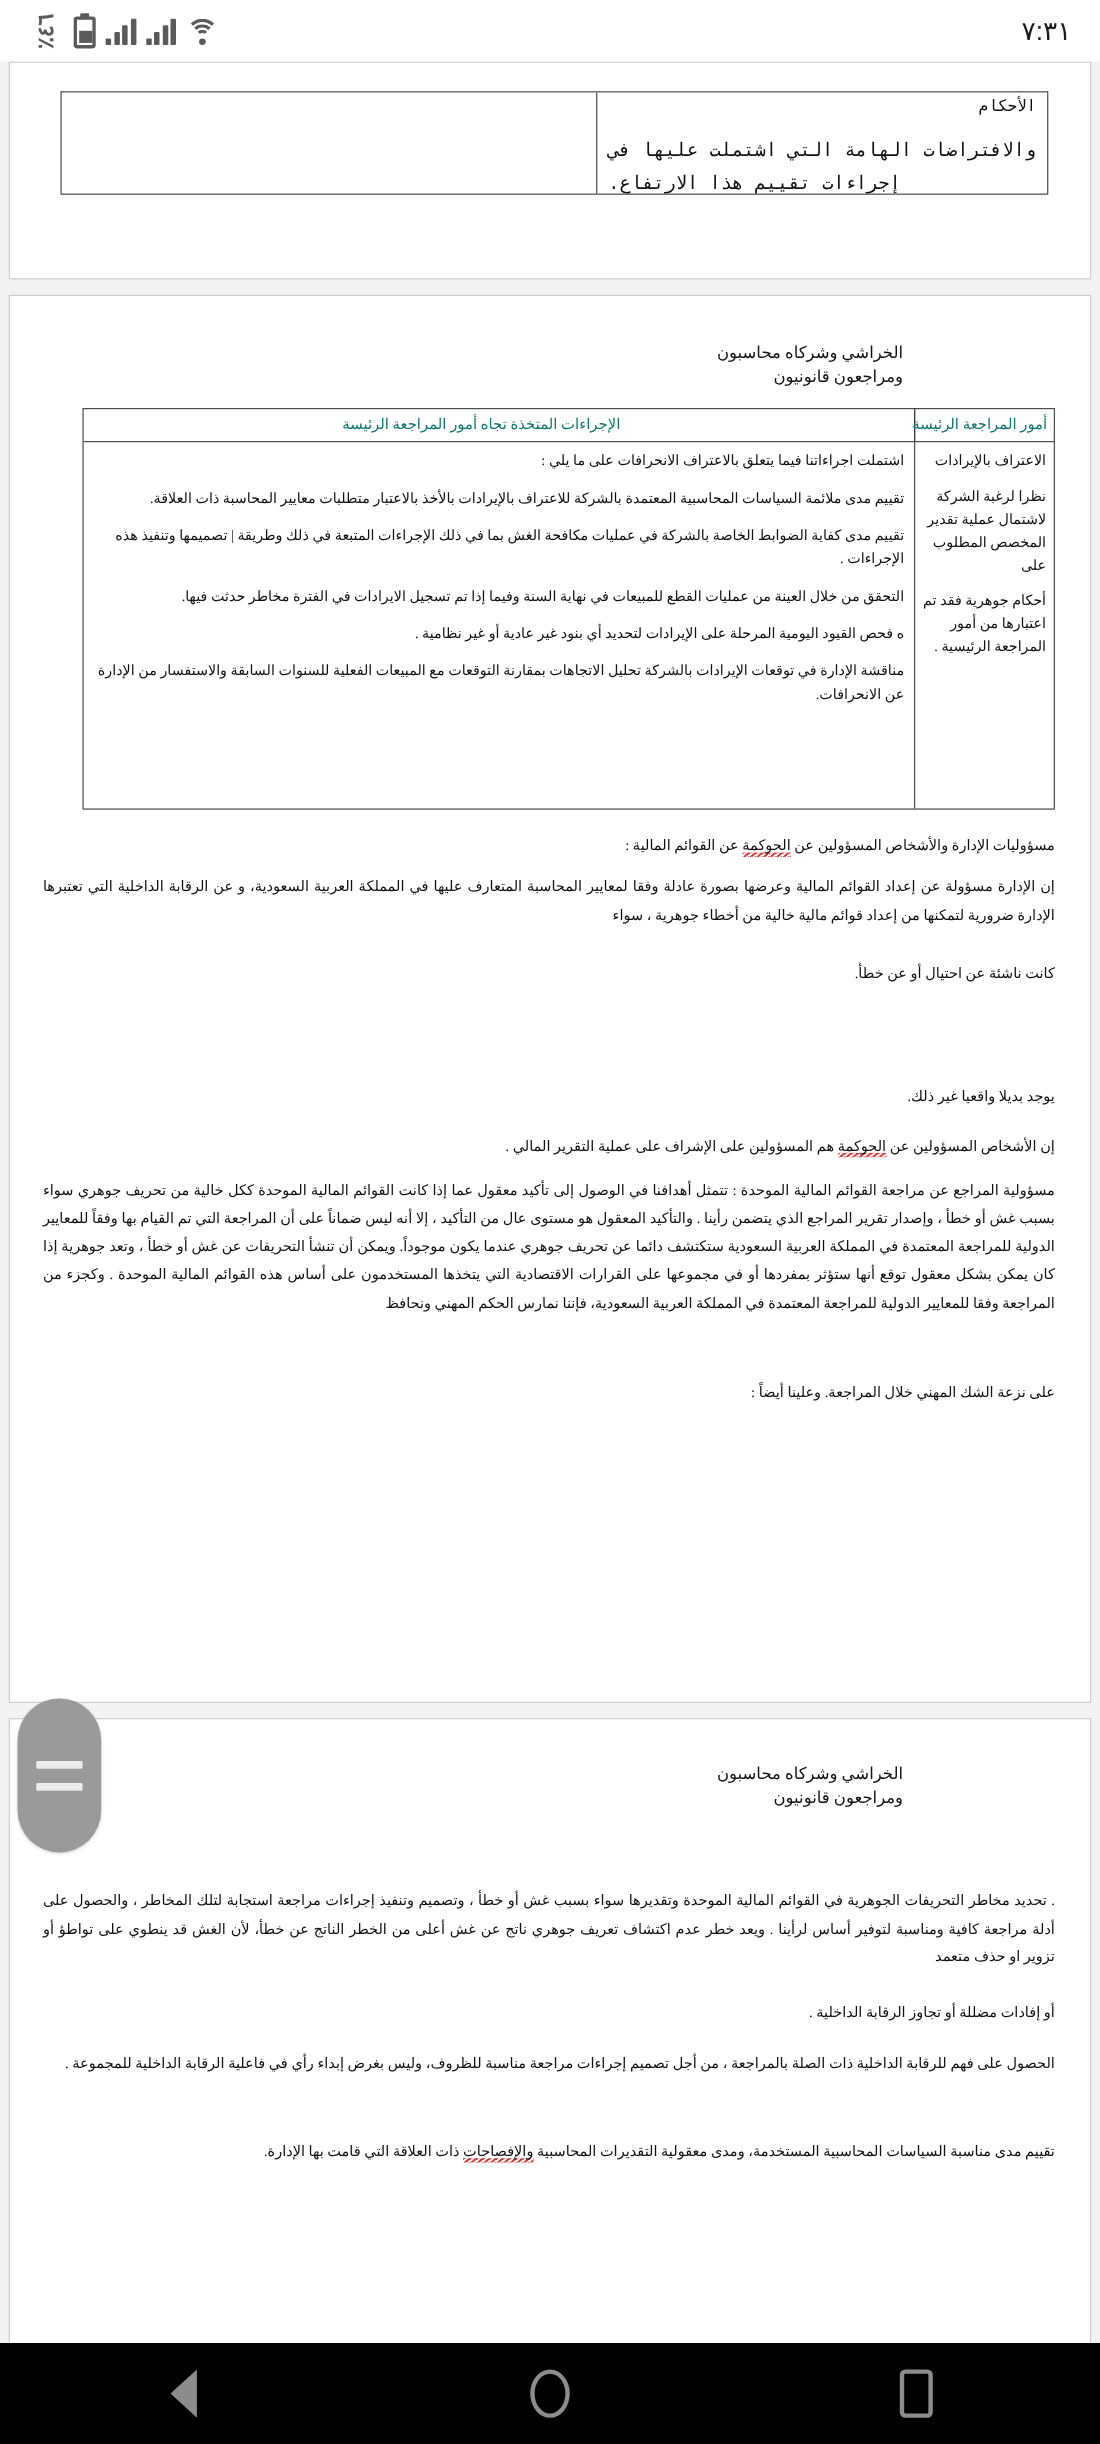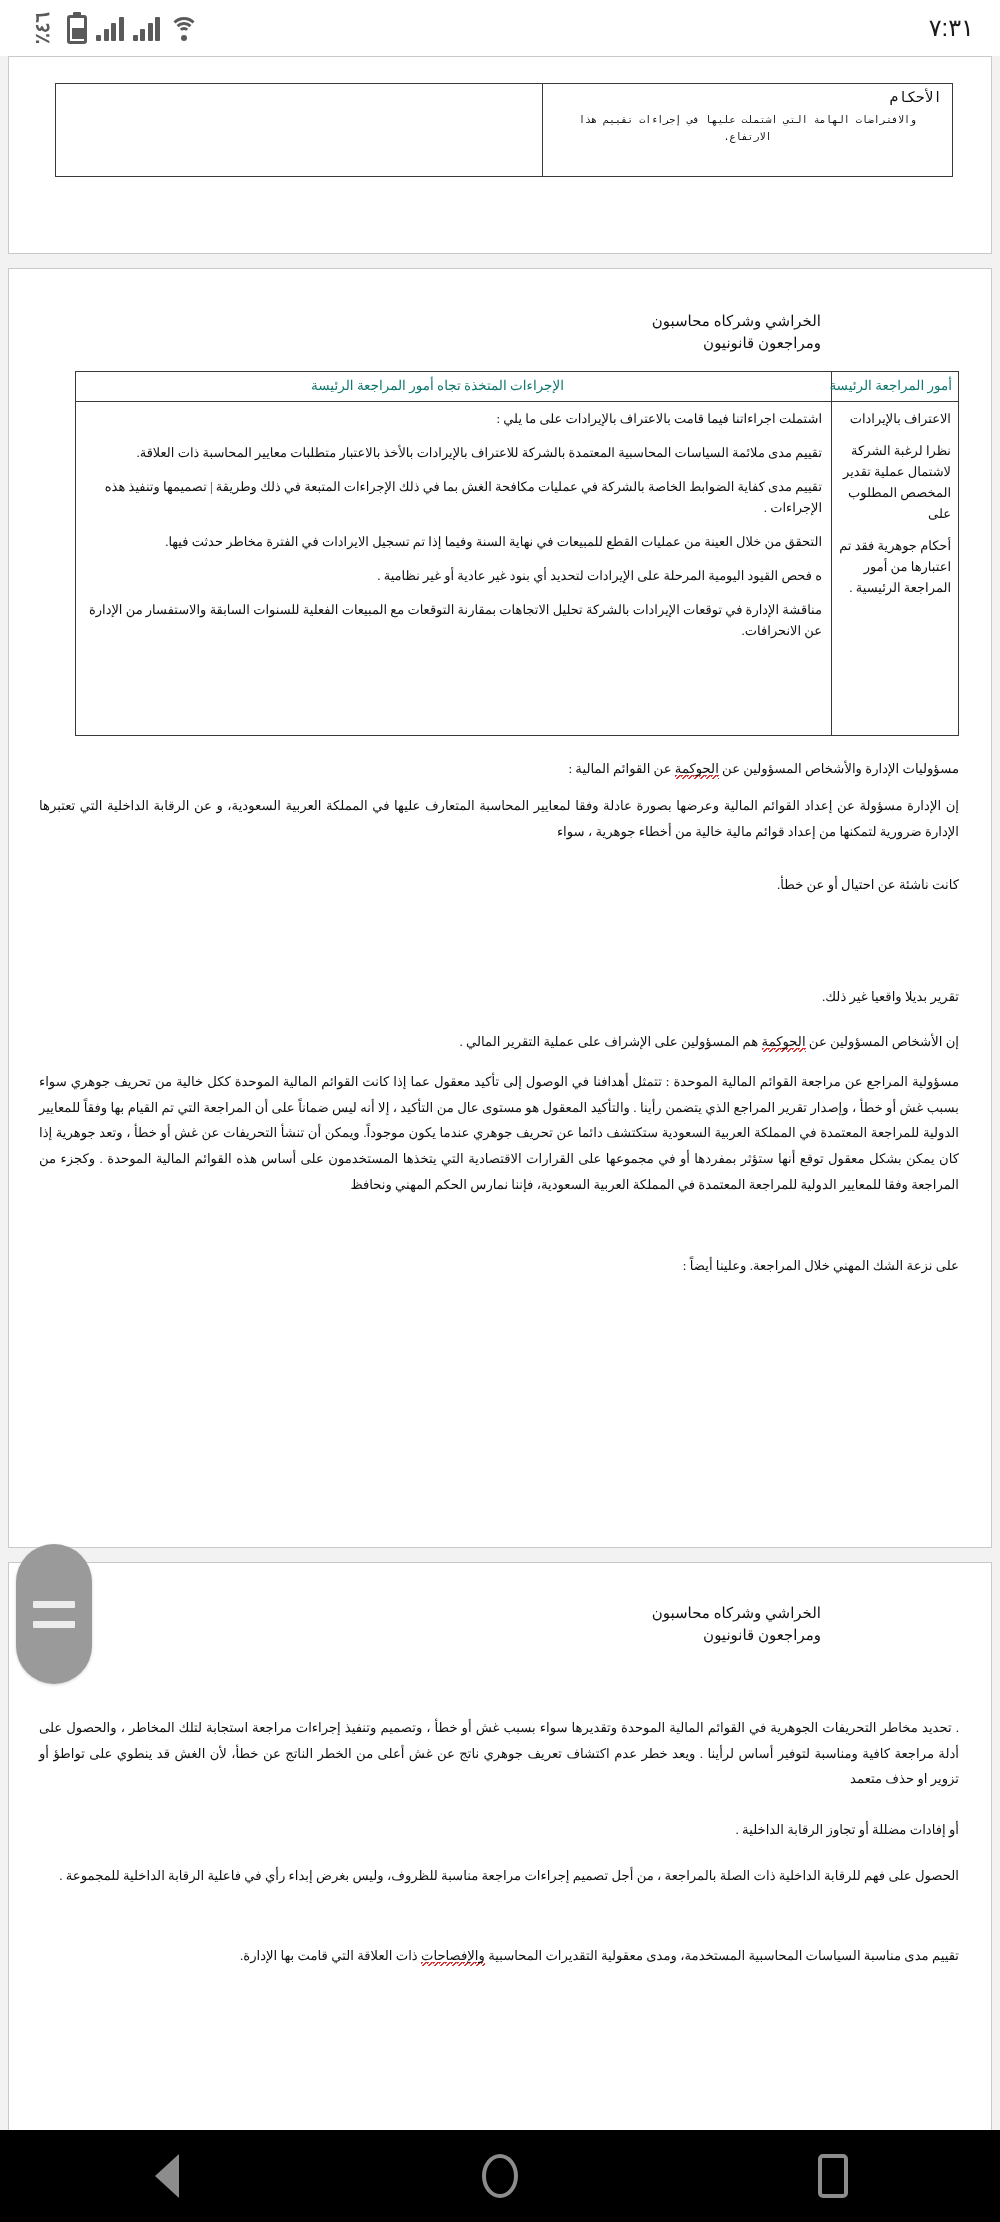--- a/index.html
+++ b/index.html
@@ -94,21 +94,21 @@
     border:1px solid #3a3a3a; border-top:1px solid #3a3a3a;
     display:flex; direction:rtl;
   }
   .tbl-frag .c-right{
     width:410px; border-left:1px solid #3a3a3a;
     padding:4px 10px 6px 10px;
     font-family:Liberation Mono, monospace;
   }
   .tbl-frag .c-left{ flex:1; }
   .frag-l1{ font-size:14.5px; line-height:1.5; text-align:right; }
-  .frag-l2{ font-size:10px; line-height:1.75; text-align:center; margin-top:2px; }
+  .frag-l2{ font-size:17px; line-height:1.75; text-align:left; margin-top:14px; }
 
   
   .firm{
     position:absolute; right:170px; width:600px;
     text-align:right; font-size:15.5px; line-height:2.0;
   }
 
   
   .kam{
     position:absolute; border:1px solid #3a3a3a;
@@ -261,21 +261,21 @@
               </div>
           </div>
 
           <div class="col-r" style="padding-top:36px;">
             <div class="kam-r-p">الاعتراف بالإيرادات</div>
             <div class="kam-r-p sp">نظرا لرغبة الشركة لاشتمال عملية تقدير المخصص المطلوب على</div>
             <div class="kam-r-p sp">أحكام جوهرية فقد تم اعتبارها من أمور المراجعة الرئيسية .</div>
           </div>
 
           <div class="col-l" style="padding-top:36px;">
-            <div class="kam-l-p">اشتملت اجراءاتنا فيما قامت بالاعتراف بالإيرادات على ما يلي :</div>
+            <div class="kam-l-p">اشتملت اجراءاتنا فيما يتعلق بالاعتراف الانحرافات على ما يلي :</div>
             <div class="kam-l-p sp">تقييم مدى ملائمة السياسات المحاسبية المعتمدة بالشركة للاعتراف بالإيرادات بالأخذ بالاعتبار متطلبات معايير المحاسبة ذات العلاقة.</div>
             <div class="kam-l-p sp">تقييم مدى كفاية الضوابط الخاصة بالشركة في عمليات مكافحة الغش بما في ذلك الإجراءات المتبعة في ذلك وطريقة | تصميمها وتنفيذ هذه الإجراءات .</div>
             <div class="kam-l-p sp">التحقق من خلال العينة من عمليات القطع للمبيعات في نهاية السنة وفيما إذا تم تسجيل الايرادات في الفترة مخاطر حدثت فيها.</div>
             <div class="kam-l-p sp">ه فحص القيود اليومية المرحلة على الإيرادات لتحديد أي بنود غير عادية أو غير نظامية .</div>
             <div class="kam-l-p sp">مناقشة الإدارة في توقعات الإيرادات بالشركة تحليل الاتجاهات بمقارنة التوقعات مع المبيعات الفعلية للسنوات السابقة والاستفسار من الإدارة عن الانحرافات.</div>
           </div>
         </div>
 
         <div class="para center-ish" style="top:487px;">
           <span>مسؤوليات الإدارة والأشخاص المسؤولين عن <span class="sq">الحوكمة</span> عن القوائم المالية :</span>
@@ -284,21 +284,21 @@
         <div class="para" style="top:524px;">
           <span>إن الإدارة مسؤولة عن إعداد القوائم المالية وعرضها بصورة عادلة وفقا لمعايير المحاسبة المتعارف عليها في المملكة العربية السعودية، و عن الرقابة الداخلية التي تعتبرها الإدارة ضرورية لتمكنها من إعداد قوائم مالية خالية من أخطاء جوهرية ، سواء</span>
         </div>
 
         <div class="para center-ish" style="top:603px;">
           <span>كانت ناشئة عن احتيال أو عن خطأ.</span>
         </div>
 
 
         <div class="para center-ish" style="top:715px;">
-          <span>تقرير بديلا واقعيا غير ذلك.</span>
+          <span>يوجد بديلا واقعيا غير ذلك.</span>
         </div>
 
         <div class="para center-ish" style="top:760px;">
           <span>إن الأشخاص المسؤولين عن <span class="sq">الحوكمة</span> هم المسؤولين على الإشراف على عملية التقرير المالي .</span>
         </div>
 
         <div class="para" style="top:800px;">
           <span>مسؤولية المراجع عن مراجعة القوائم المالية الموحدة : تتمثل أهدافنا في الوصول إلى تأكيد معقول عما إذا كانت القوائم المالية الموحدة ككل خالية من تحريف جوهري سواء بسبب غش أو خطأ ، وإصدار تقرير المراجع الذي يتضمن رأينا . والتأكيد المعقول هو مستوى عال من التأكيد ، إلا أنه ليس ضماناً على أن المراجعة التي تم القيام بها وفقاً للمعايير الدولية للمراجعة المعتمدة في المملكة العربية السعودية ستكتشف دائما عن تحريف جوهري عندما يكون موجوداً. ويمكن أن تنشأ التحريفات عن غش أو خطأ ، وتعد جوهرية إذا كان يمكن بشكل معقول توقع أنها ستؤثر بمفردها أو في مجموعها على القرارات الاقتصادية التي يتخذها المستخدمون على أساس هذه القوائم المالية الموحدة . وكجزء من المراجعة وفقا للمعايير الدولية للمراجعة المعتمدة في المملكة العربية السعودية، فإننا نمارس الحكم المهني ونحافظ</span>
         </div>
 

